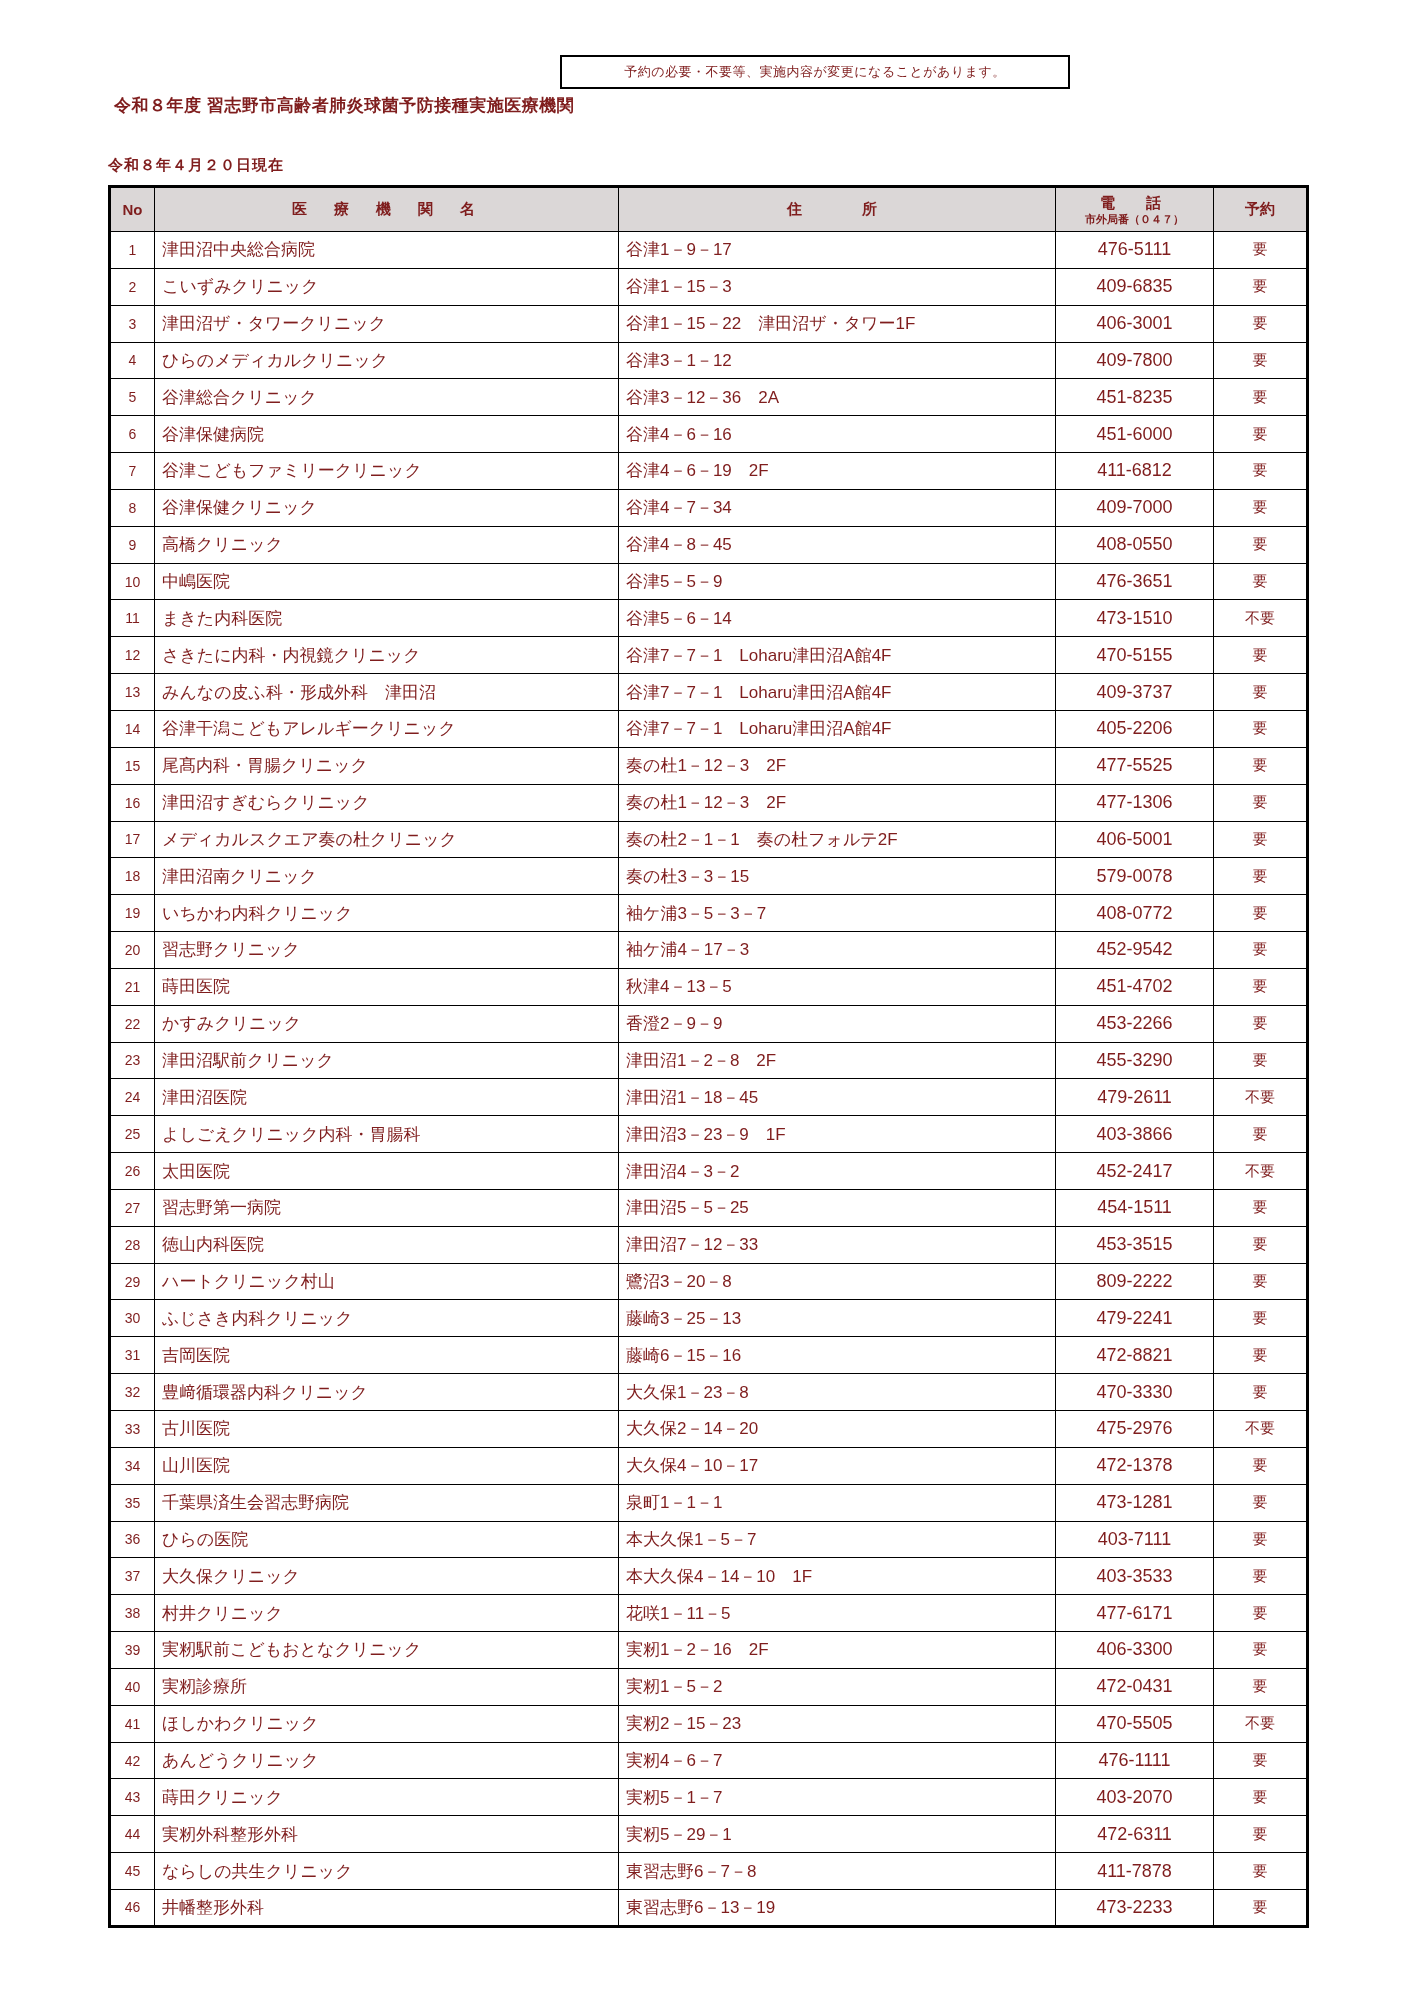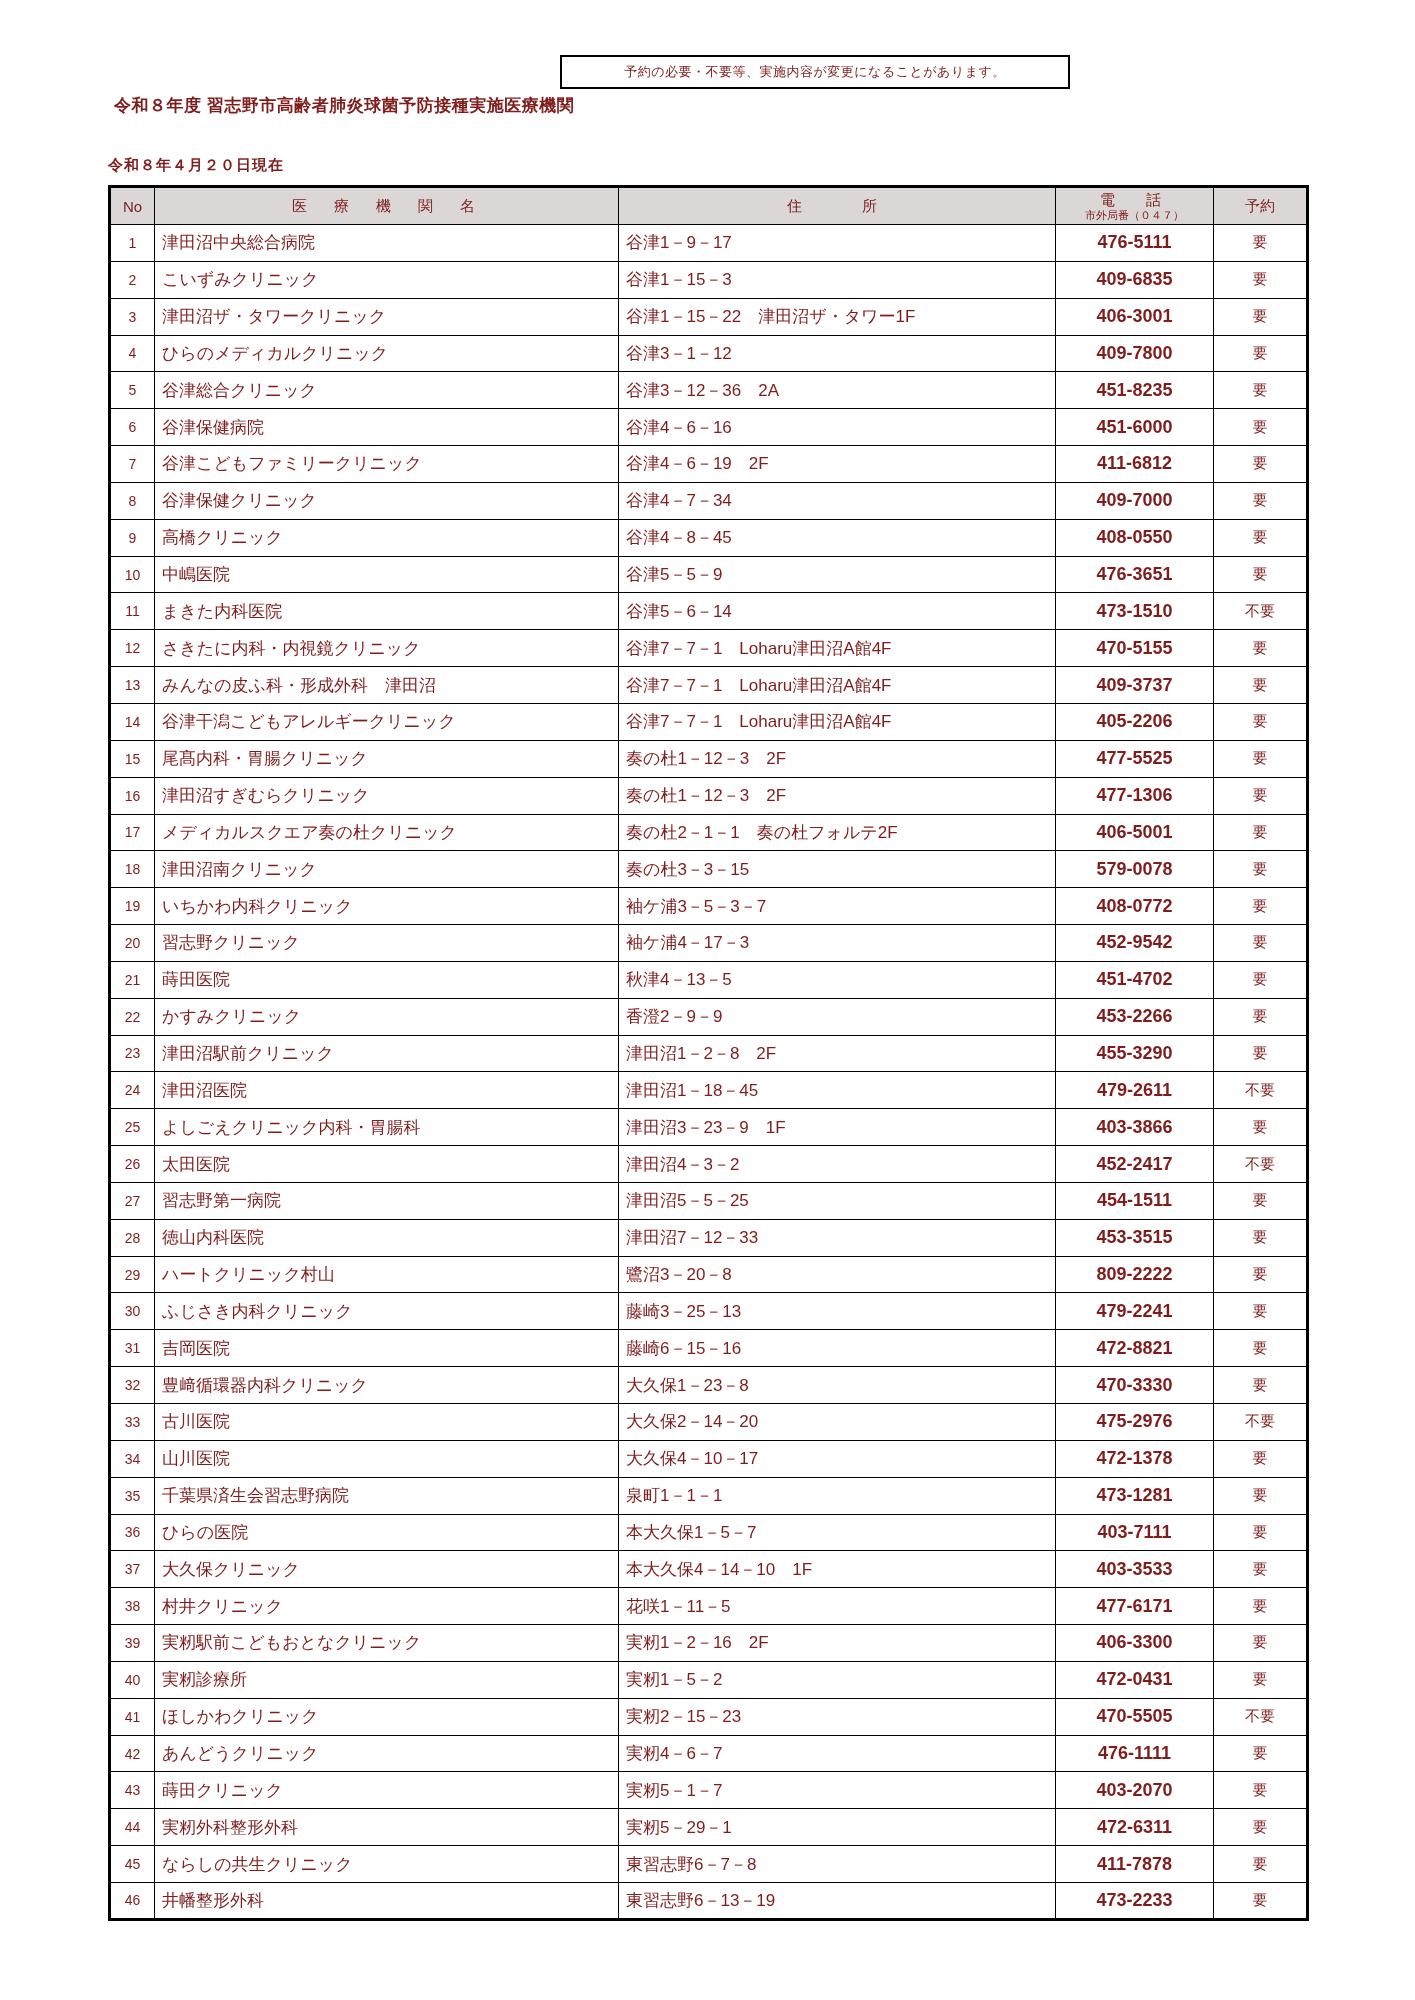--- a/index.html
+++ b/index.html
@@ -56,22 +56,22 @@
     border:3px solid #000000;
   }
   .clinic-table th,.clinic-table td{
     border:1.8px solid #000000;
     box-sizing:border-box;
     overflow:hidden;
     white-space:nowrap;
   }
   .clinic-table thead th{
     background:#dbd7d7;
-    height:38px;
-    font-weight:normal;
+    height:45px;
+    font-weight:bold;
     font-size:15px;
     text-align:center;
     vertical-align:middle;
     padding:0;
   }
   .clinic-table thead th.col-name{letter-spacing:6px;}
   .clinic-table thead th.col-address{letter-spacing:10px;}
   .phone-head-main{font-size:15px;letter-spacing:8px;line-height:1.3;}
   .phone-head-sub{font-size:11px;letter-spacing:0;line-height:1.2;}
   .clinic-table tbody td{
@@ -86,21 +86,20 @@
     text-align:center;
   }
   .clinic-table tbody td.col-name,
   .clinic-table tbody td.col-address{
     text-align:left;
     padding-left:7px;
   }
   .clinic-table tbody td.col-phone{
     text-align:center;
     font-size:18px;
-    font-weight:bold;
   }
   .clinic-table tbody td.col-reservation{
     text-align:center;
     font-size:15px;
   }
 </style>
 </head>
 <body>
 
 <div class="page">

